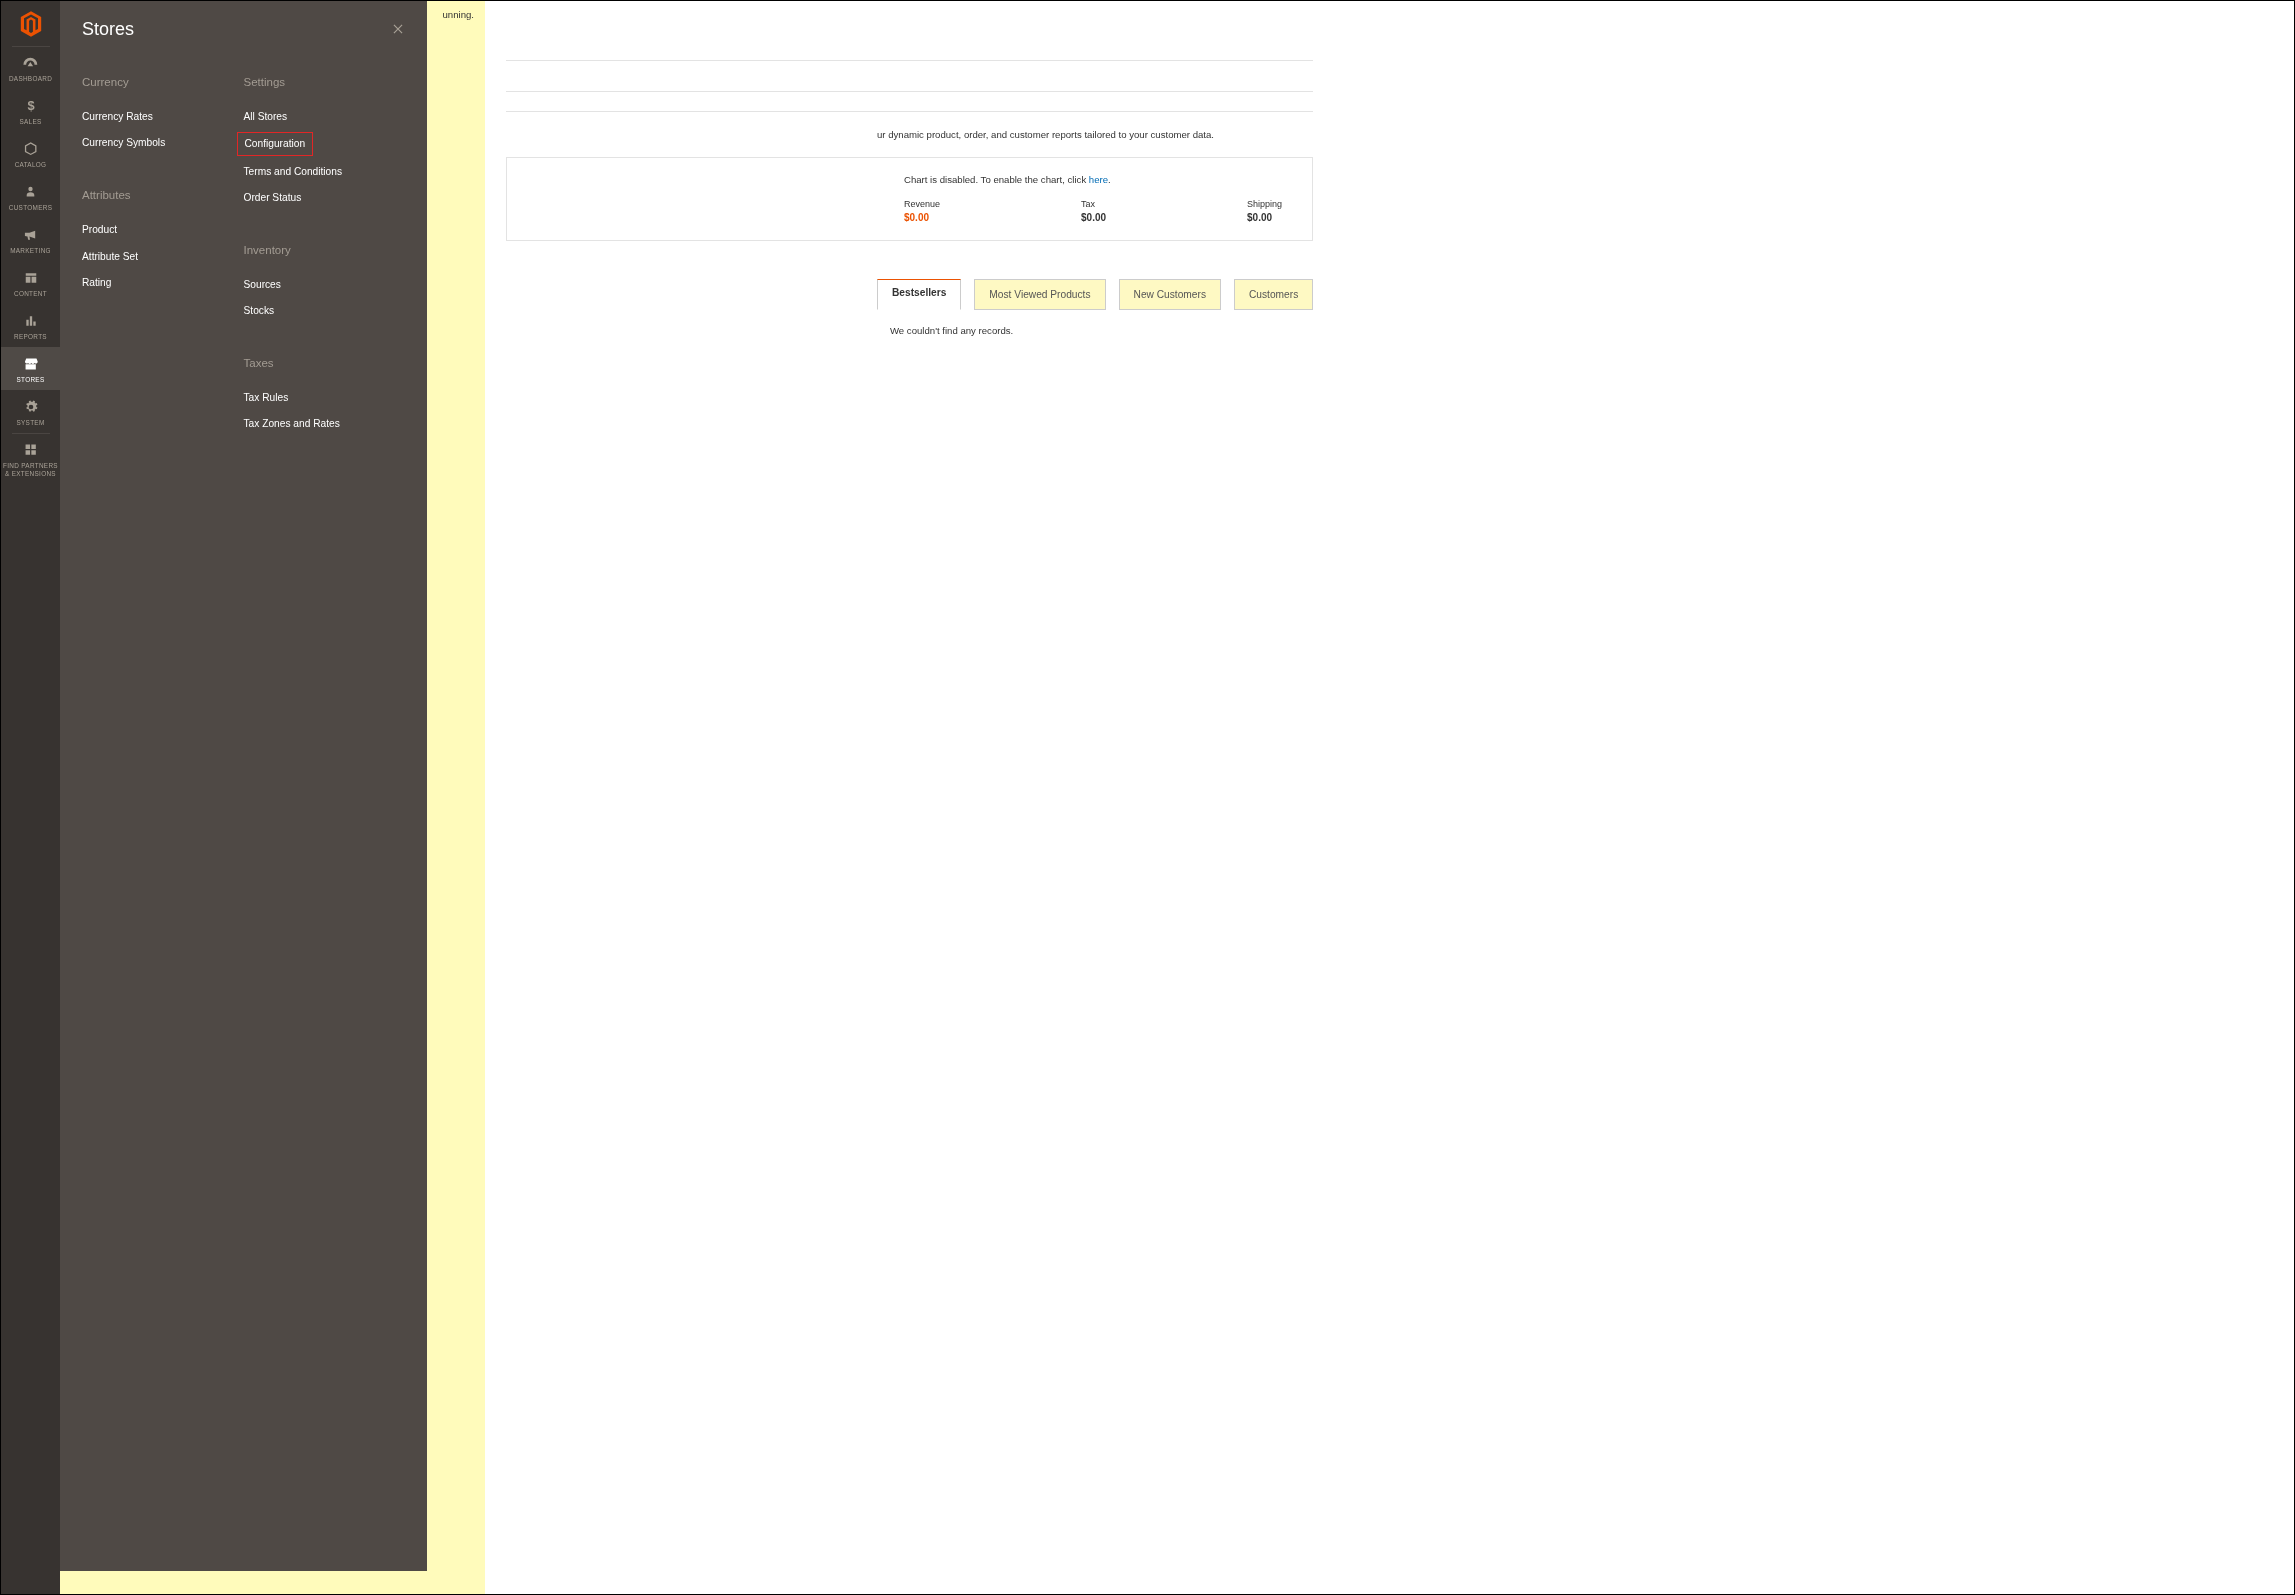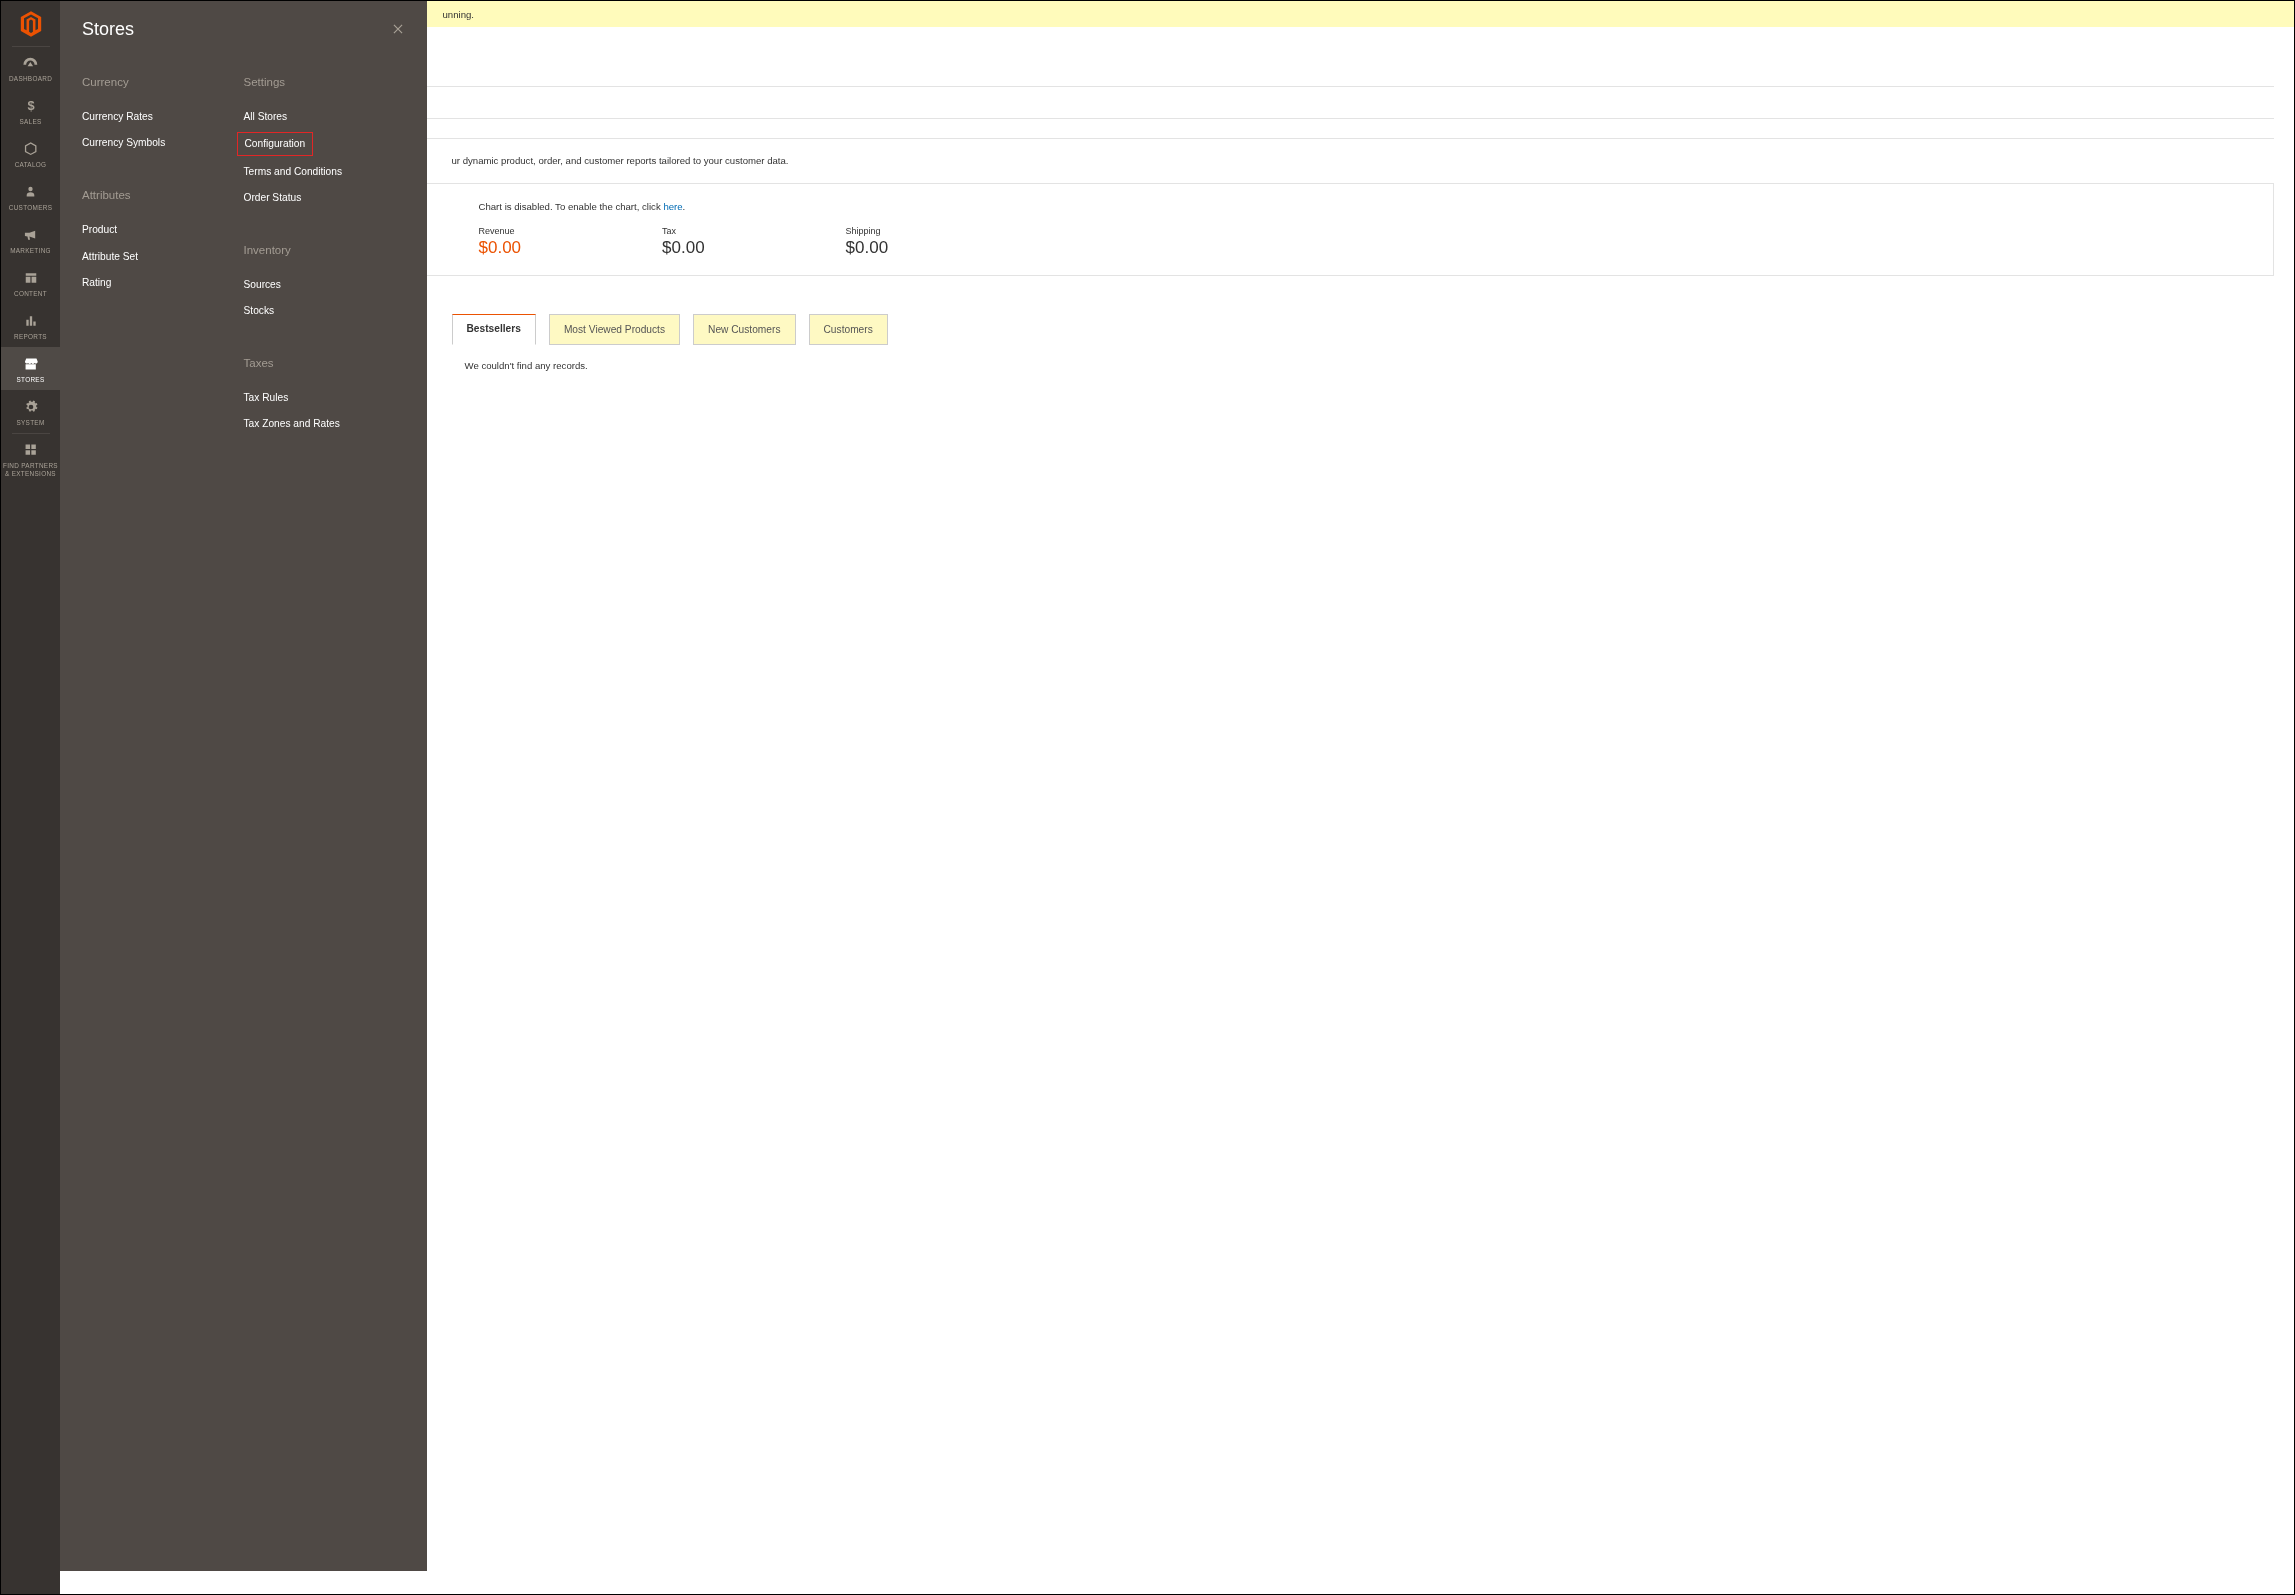--- a/index.html
+++ b/index.html
@@ -23,31 +23,31 @@
 .fly-title { color: #fff; font-size: 18px; font-weight: 400; }
 .fly-close { cursor: pointer; color: #a9a297; }
 .fly-cols { display: flex; gap: 0; }
 .fly-col { flex: 1; }
 .fly-group { margin-bottom: 33px; }
 .fly-g-title { color: #a39c93; font-size: 11.5px; margin-bottom: 15.4px; }
 .fly-link { color: #fff; font-size: 10.2px; padding: 7.7px 0; display: block; cursor: pointer; }
 .fly-link.hl { border: 1.3px solid #e22626; padding: 5.1px 6.4px; margin: 2.6px -6.4px; display: inline-block; }
 
 
-.main { flex: 1; display: flex; flex-direction: column; overflow: hidden; }
+.main { flex: 1; display: flex; flex-direction: row; overflow: hidden; }
 .banner { background: #fffbbb; padding: 7.7px 11.5px; font-size: 9.6px; color: #333; overflow: hidden; white-space: nowrap; }
 .content { padding: 20.5px; }
 .scope-row { border: 0.6px solid #e3e3e3; border-left: none; border-right: none; padding: 15.4px 0; margin-bottom: 19px; }
 .adv-box { border: 0.6px solid #e3e3e3; border-left: none; border-right: none; padding: 16.7px 0; font-size: 9.6px; color: #333; }
 .chart-box { border: 0.6px solid #e3e3e3; border-top: none; padding: 16.7px 0; text-align: left; }
 .chart-msg { font-size: 9.6px; color: #333; margin-left: 13px; }
 .chart-msg a { color: #006bb4; text-decoration: none; cursor: pointer; margin-top: 32px; }
 .stats { display: flex; gap: 141px; margin-top: 14px; margin-left: 13px; align-items: center; }
 .stat-label { font-size: 9px; color: #333; margin-bottom: 2.6px; }
-.stat-val { font-size: 17px; font-weight: 400; color: #333; }
+.stat-val { font-size: 10px; font-weight: 700; color: #333; }
 .stat-val.rev { color: #eb5202; }
 .tabs { display: flex; gap: 13px; margin-top: 38px; }
 .tab { border: 0.6px solid #ccc; background: #fef9c3; padding: 9px 14px; font-size: 10.2px; color: #555; cursor: pointer; }
 .tab.active { background: #fff; border-top: 1.9px solid #eb5202; border-bottom: 0.6px solid #fff; color: #333; font-weight: 600; padding-top: 7.7px; }
 .tab-content { padding: 15.4px 13px; font-size: 9.6px; color: #333; }
 </style>
 </head>
 <body>
 
 <div class="app">

